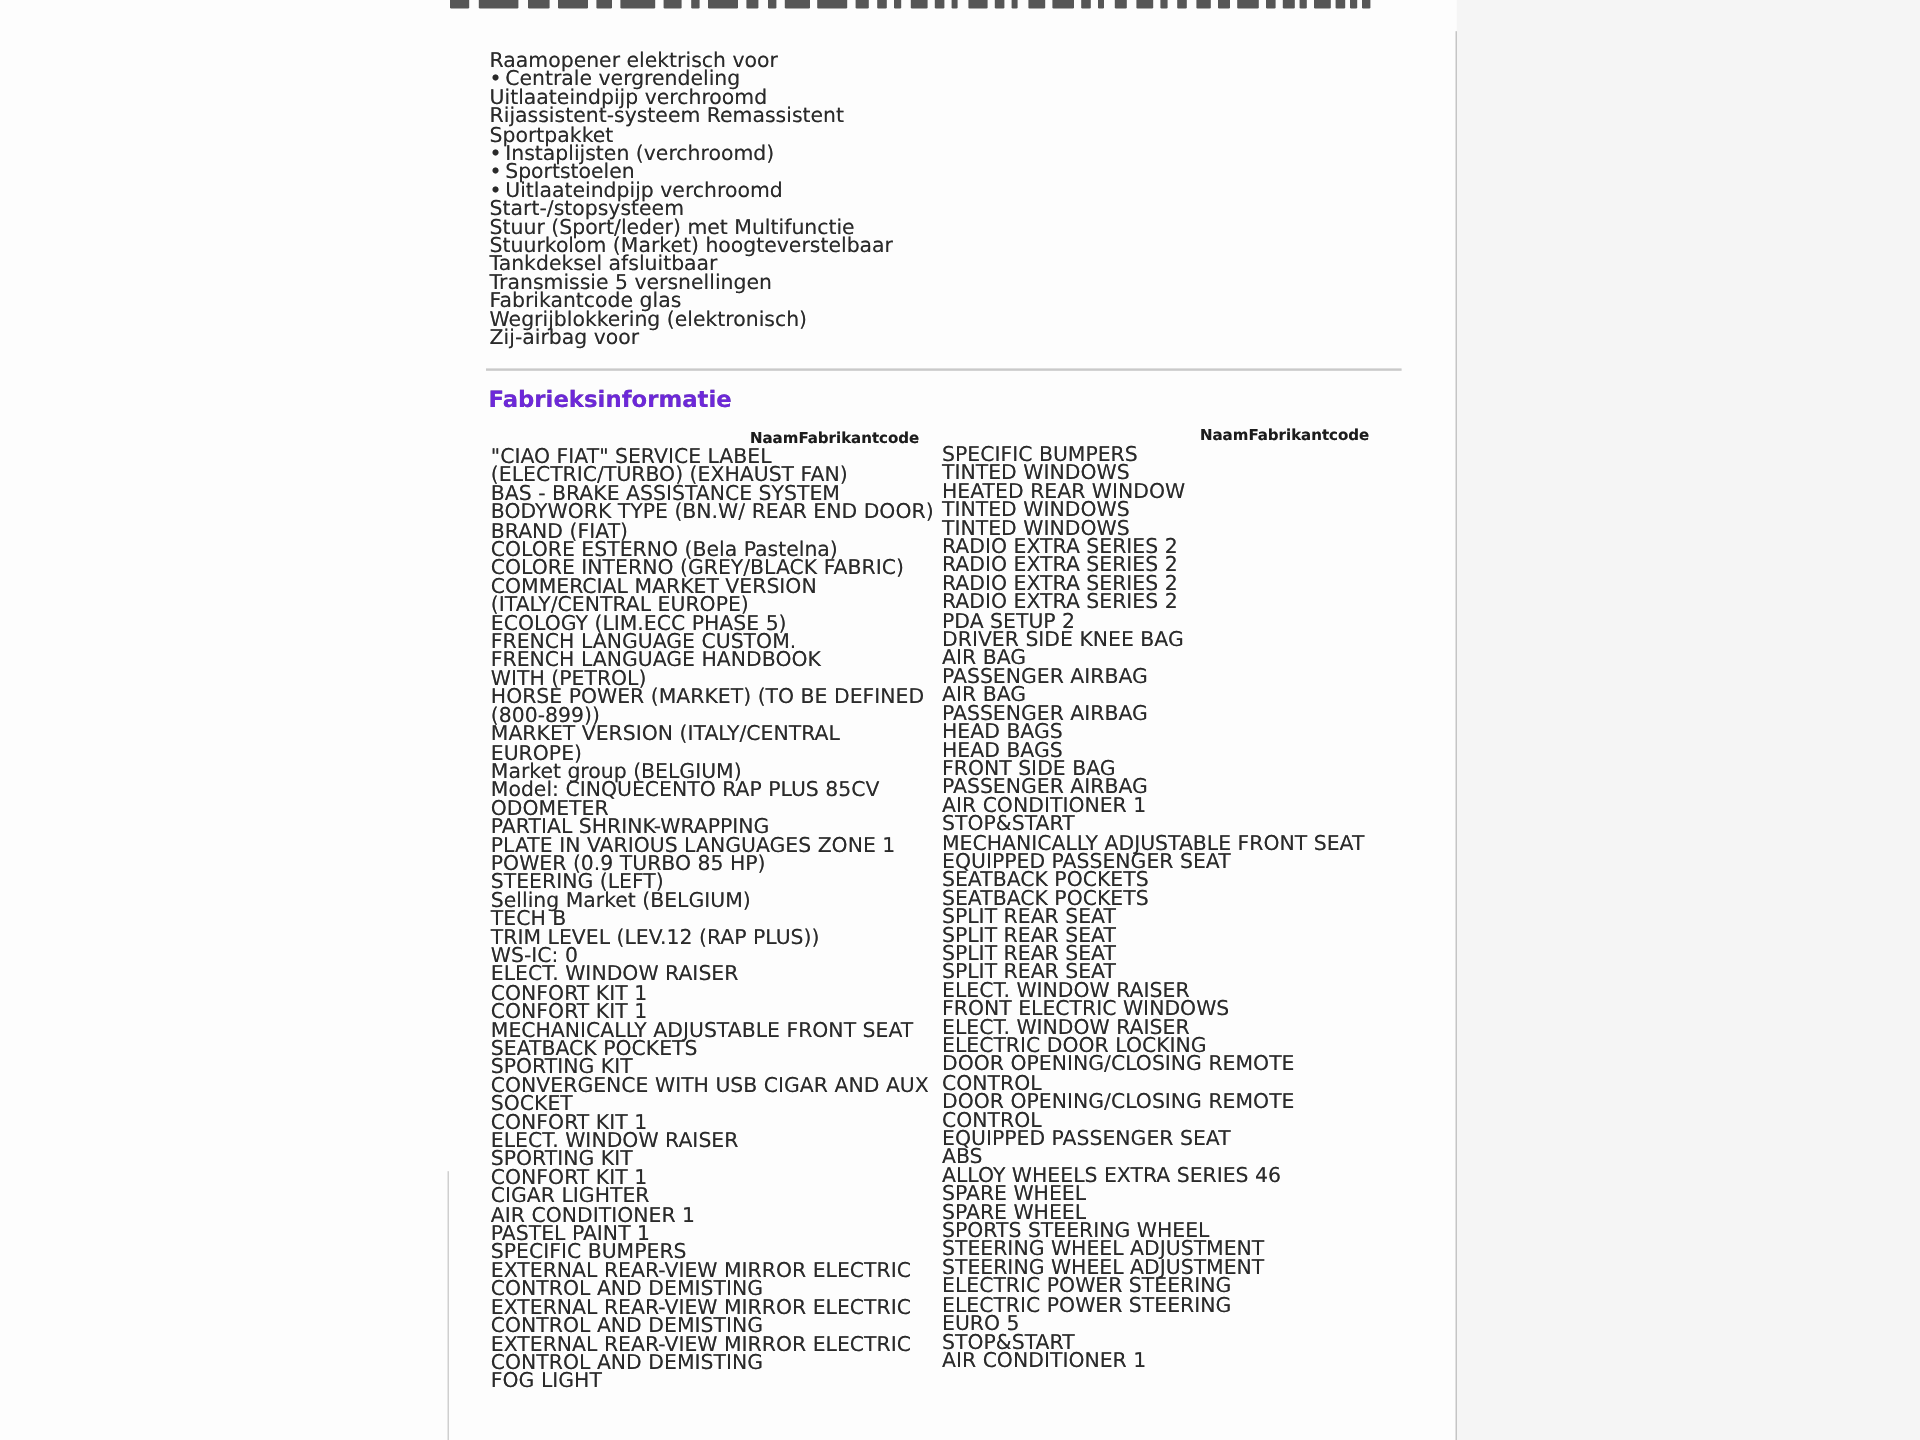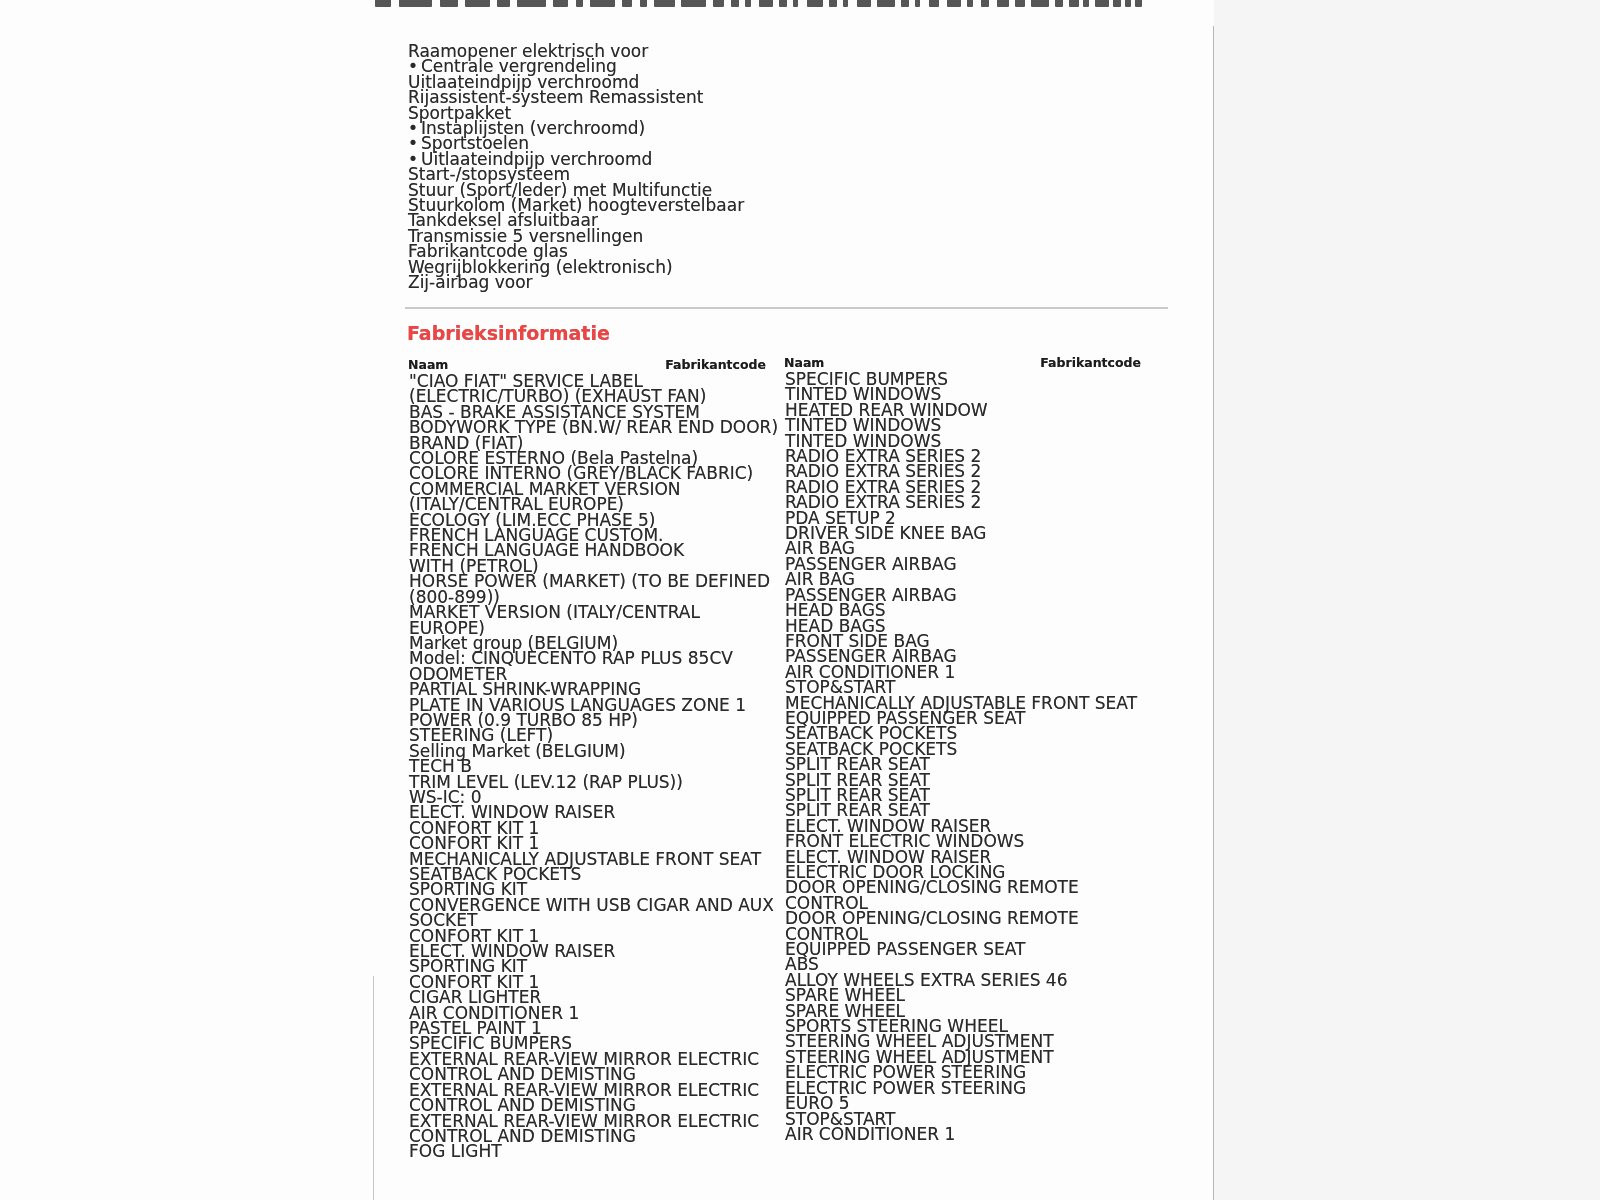--- a/index.html
+++ b/index.html
@@ -45,27 +45,27 @@
   #equipment-list .eq-line { height: 15.42px; }
   #equipment-list .bullet {
     display: inline-block; width: 13px; color: #2a2a2a;
   }
   #section-divider {
     position: absolute; left: 405px; top: 307px; width: 763px; height: 2px;
     background: #c9c9c9;
   }
   #section-title {
     position: absolute; left: 407px; top: 322px;
-    font-size: 19px; font-weight: bold; color: #ef4444;
+    font-size: 19px; font-weight: bold; color: #6d28d9;
     text-shadow: 0 0 0.5px rgba(27,27,27,0.5);
     white-space: nowrap;
   }
   .col-header-row {
     position: absolute;
-    display: flex; justify-content: space-between;
+    display: flex; justify-content: flex-end;
     font-size: 12.5px; font-weight: bold; color: #1c1c1c;
     text-shadow: 0 0 0.5px rgba(28,28,28,0.5);
     white-space: nowrap;
   }
   #header-row-left  { left: 408px; top: 357px; width: 358px; }
   #header-row-right { left: 784px; top: 355px; width: 357px; }
   #col-left  { position: absolute; left: 409px; top: 374px; }
   #col-right { position: absolute; left: 785px; top: 372px; }
   .tbl-line { height: 15.42px; }
 </style>

